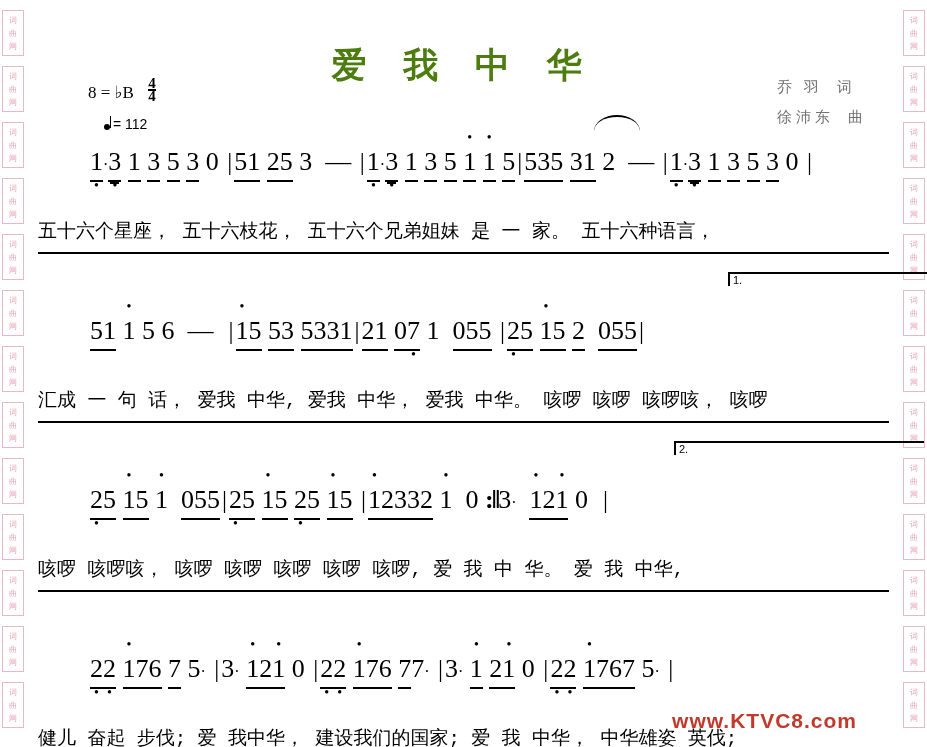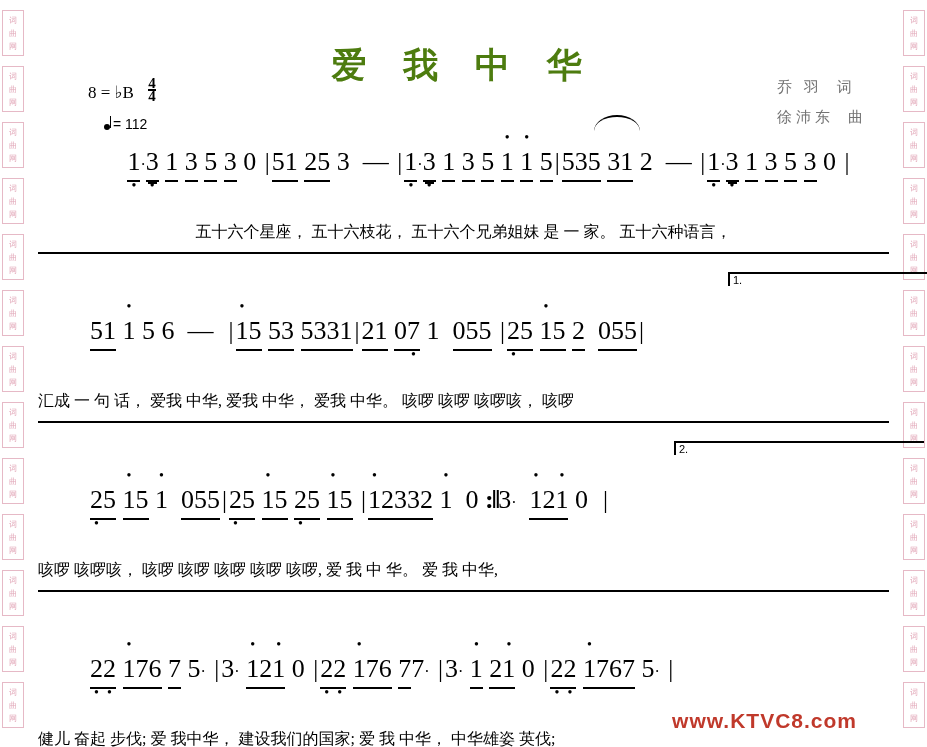--- a/index.html
+++ b/index.html
@@ -88,22 +88,22 @@
   }
   .notes{
     font-family:"Liberation Serif", serif;
     font-size:25px;
     letter-spacing:0px;
     white-space:nowrap;
     line-height:34px;
     position:relative;
   }
   .lyrics{
-    font-family:Liberation Serif, serif;
-    font-size:16px;
+    font-family:Liberation Mono, monospace;
+    font-size:19px;
     white-space:nowrap;
     line-height:20px;
     margin-top:6px;
     letter-spacing:0px;
   }
   .sysline{
     height:2px;background:#000;margin-top:2px;
   }
   
   .n{position:relative;display:inline-block;}
@@ -207,21 +207,21 @@
     <span class="meter">
       <span class="num">4</span>
       <span class="den">4</span>
     </span>
   </div>
 
   <div class="tempo">
     <span class="notehd"></span><span>= 112</span>
   </div>
 
-  <div class="system" style="margin-top:22px;text-align:center;">
+  <div class="system" style="margin-top:22px;">
     <div class="notes">
       <span class="raw" style="font-size:26px;">
         <span class="n dotbelow u1">1</span><span style="font-size:16px;">·</span><span class="n dotbelow u2">3</span>&nbsp;<span class="n u1">1</span>&nbsp;<span class="n u1">3</span>&nbsp;<span class="n u1">5</span>&nbsp;<span class="n u1">3</span>&nbsp;0&nbsp;<span class="bar">|</span><span class="n u1">5</span><span class="n u1">1</span>&nbsp;<span class="n u1">2</span><span class="n u1">5</span>&nbsp;3&nbsp;&nbsp;—&nbsp;<span class="bar">|</span><span class="n dotbelow u1">1</span><span style="font-size:16px;">·</span><span class="n dotbelow u2">3</span>&nbsp;<span class="n u1">1</span>&nbsp;<span class="n u1">3</span>&nbsp;<span class="n u1">5</span>&nbsp;<span class="n dotabove u1">1</span>&nbsp;<span class="n dotabove u1">1</span>&nbsp;<span class="n u1">5</span><span class="bar">|</span><span class="n u1">5</span><span class="n u1">3</span><span class="n u1">5</span>&nbsp;<span class="n u1">3</span><span class="n u1">1</span>&nbsp;2&nbsp;&nbsp;—&nbsp;<span class="bar">|</span><span class="n dotbelow u1">1</span><span style="font-size:16px;">·</span><span class="n dotbelow u2">3</span>&nbsp;<span class="n u1">1</span>&nbsp;<span class="n u1">3</span>&nbsp;<span class="n u1">5</span>&nbsp;<span class="n u1">3</span>&nbsp;0&nbsp;<span class="bar">|</span>
       </span>
       <span class="slurline" style="left:556px;top:4px;width:46px;"></span>
     </div>
     <div class="lyrics">五十六个星座，    五十六枝花，    五十六个兄弟姐妹 是   一   家。    五十六种语言，</div>
   </div>
   <div class="sysline" style="margin:10px 12px 0 12px;"></div>
 

